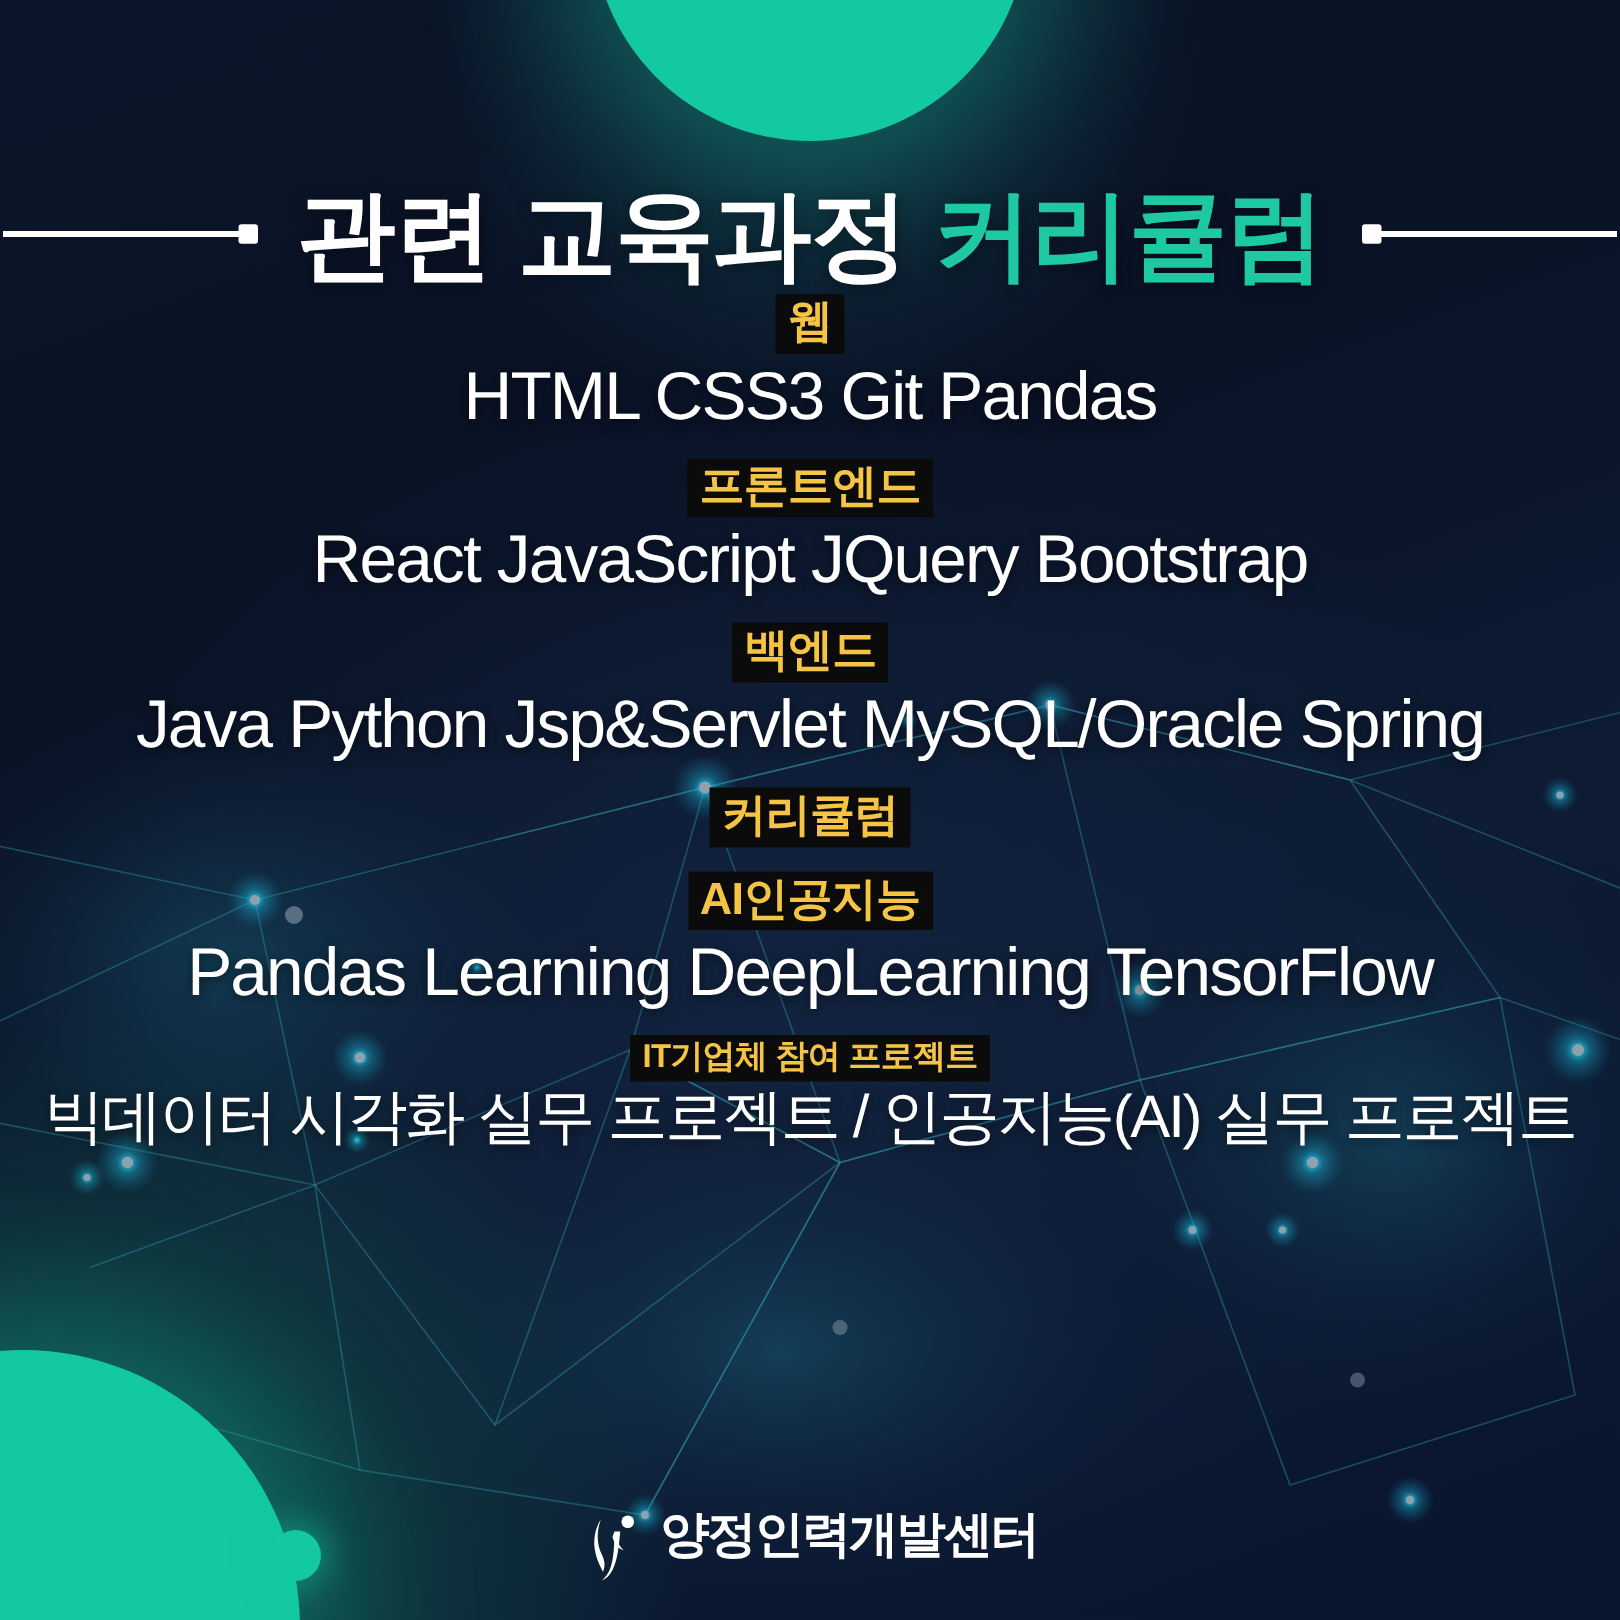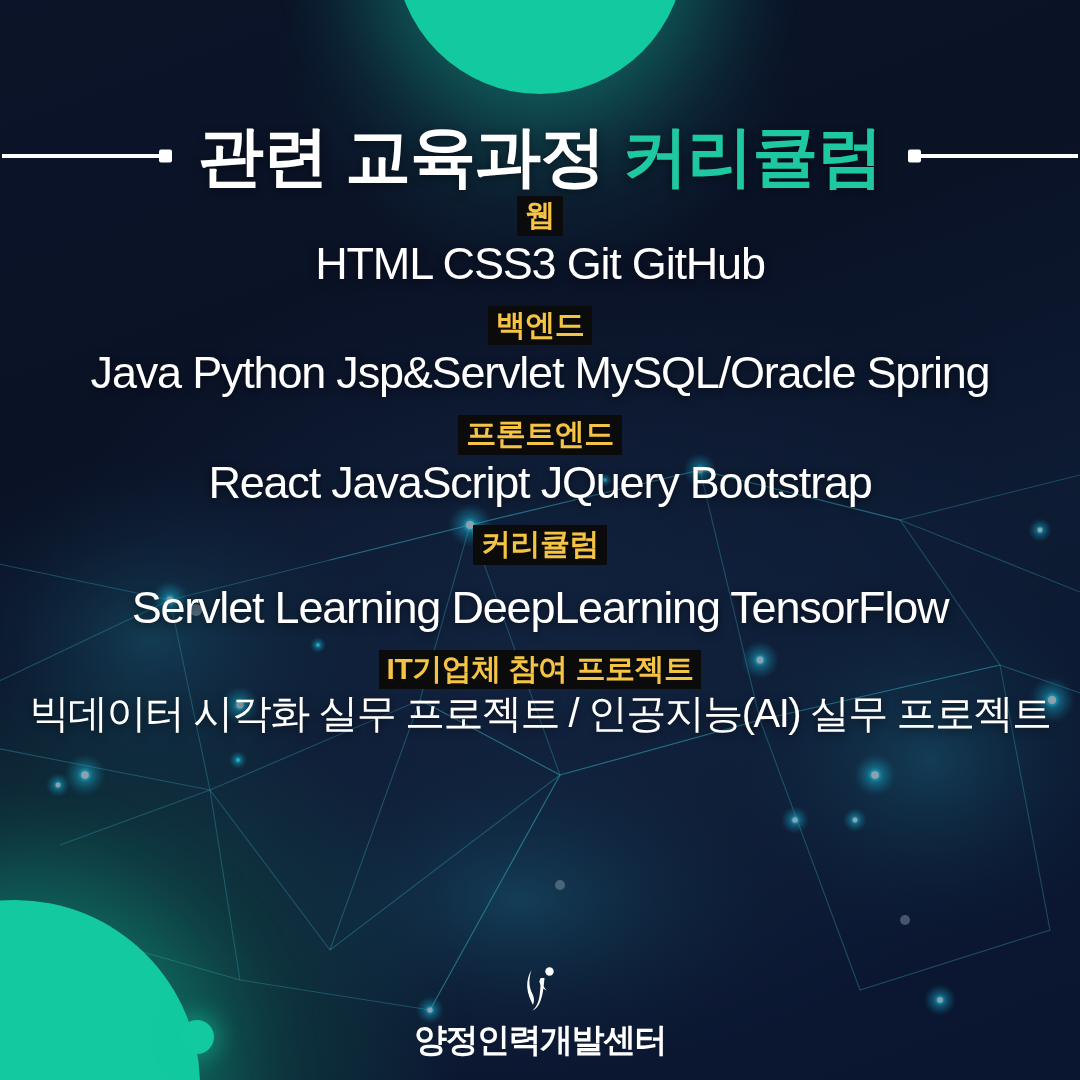--- a/index.html
+++ b/index.html
@@ -134,33 +134,32 @@
     letter-spacing: -1.2px;
     margin-top: 1px;
     text-shadow: 0 2px 8px rgba(0,0,0,0.55);
     white-space: nowrap;
   }
   .row.project .row-text {
     font-weight: 400;
     font-size: 40px;
     letter-spacing: -1.5px;
   }
-  .row.project .tag { font-size: 30px; }
+  .row.project .tag { font-size: 22px; }
 
   
   .footer {
     position: absolute;
     left: 0;
     bottom: 24px;
     width: 100%;
     display: flex;
-    align-items: center;
+    align-items: flex-start;
     justify-content: center;
     gap: 10px;
-    flex-direction: column;
   }
   .logo-mark {
     position: relative;
     width: 42px;
     height: 50px;
     flex: none;
   }
   .logo-text {
     color: #ffffff;
     font-size: 33px;
@@ -252,39 +251,40 @@
       <span class="part-white">관련 교육과정</span>
       <span class="part-accent">커리큘럼</span>
     </h1>
     <span class="rule right"></span>
   </div>
 
   <div class="rows">
 
     <div class="row">
       <span class="tag">웹</span>
-      <span class="row-text">HTML CSS3 Git GitHub</span>
+      <span class="row-text">HTML CSS3 Git Pandas</span>
+    </div>
+
+    <div class="row">
+      <span class="tag">프론트엔드</span>
+      <span class="row-text">React JavaScript JQuery Bootstrap</span>
     </div>
 
     <div class="row">
       <span class="tag">백엔드</span>
       <span class="row-text">Java Python Jsp&amp;Servlet MySQL/Oracle Spring</span>
     </div>
 
     <div class="row">
-      <span class="tag">프론트엔드</span>
-      <span class="row-text">React JavaScript JQuery Bootstrap</span>
-    </div>
-
-    <div class="row">
       <span class="tag">커리큘럼</span>
     </div>
 
     <div class="row">
-      <span class="row-text">Servlet Learning DeepLearning TensorFlow</span>
+      <span class="tag">AI인공지능</span>
+      <span class="row-text">Pandas Learning DeepLearning TensorFlow</span>
     </div>
 
     <div class="row project">
       <span class="tag">IT기업체 참여 프로젝트</span>
       <span class="row-text">빅데이터 시각화 실무 프로젝트 /  인공지능(AI) 실무 프로젝트</span>
     </div>
 
   </div>
 
   <div class="footer">

